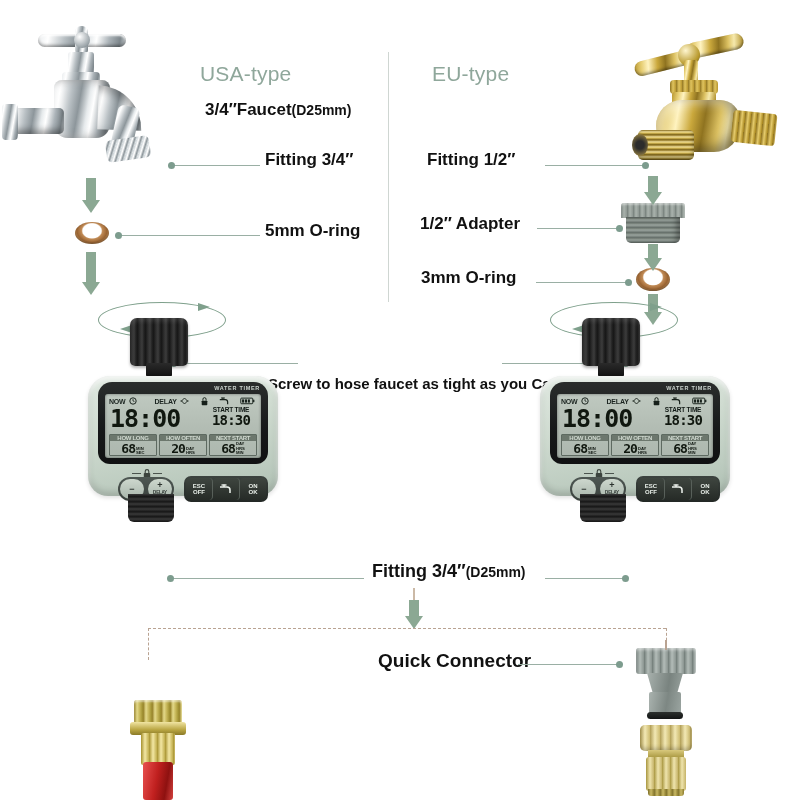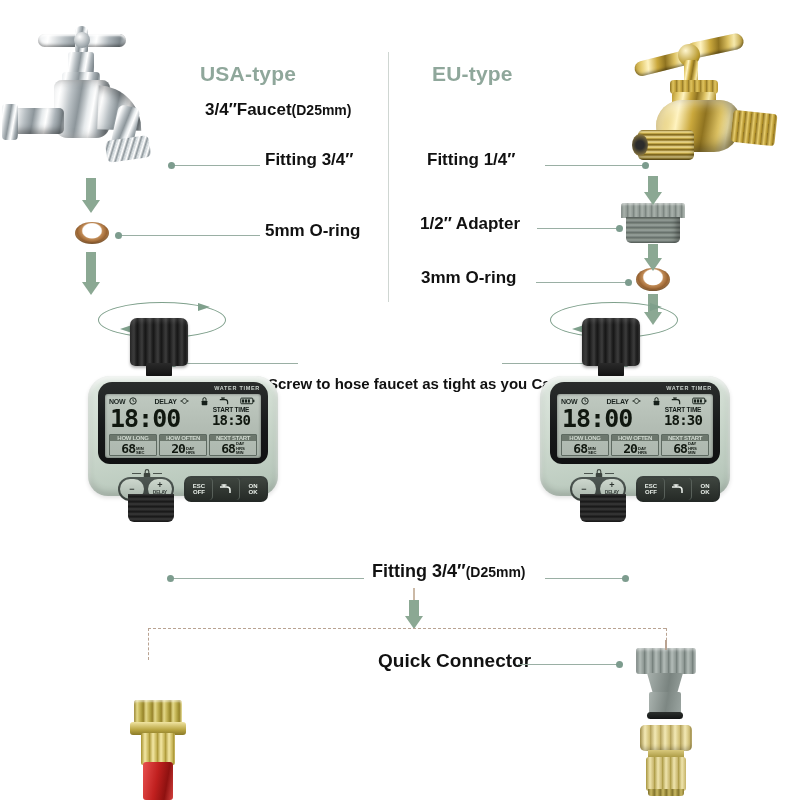--- a/index.html
+++ b/index.html
@@ -8,21 +8,21 @@
     background: #ffffff;
     font-family: "Liberation Sans", sans-serif;
     overflow: hidden;
     position: relative;
   }
   #stage { position: absolute; left:0; top:0; width:800px; height:800px; }
   .abs { position: absolute; }
 
   
   .type-head {
-    font-size: 21px; font-weight: bold; color: #8fa79b;
+    font-size: 21px; font-weight: normal; color: #8fa79b;
     letter-spacing: 0.2px; white-space: nowrap;
   }
   .spec-line {
     font-size: 17px; font-weight: bold; color: #111;
     white-space: nowrap;
   }
   .spec-line .small { font-size: 14px; }
   .callout {
     font-size: 17px; font-weight: bold; color: #111;
     white-space: nowrap;
@@ -284,21 +284,21 @@
   <div class="arrow-down" style="left:80px; top:178px; width:22px; height:36px;">
     <div class="arrow-shaft" style="left:6px; top:0; width:10px; height:24px;"></div>
     <div class="arrow-head" style="left:2px; top:22px;"></div>
   </div>
 
   <div class="arrow-down" style="left:80px; top:252px; width:22px; height:46px;">
     <div class="arrow-shaft" style="left:6px; top:0; width:10px; height:32px;"></div>
     <div class="arrow-head" style="left:2px; top:30px;"></div>
   </div>
 
-  <div class="abs callout" style="left:427px; top:150px;">Fitting 1/4″</div>
+  <div class="abs callout" style="left:427px; top:150px;">Fitting 1/2″</div>
   <div class="lead" style="left:545px; top:165px; width:100px;"></div>
   <div class="dot" style="left:642px; top:162px;"></div>
 
   <div class="abs" style="left:621px; top:203px; width:64px; height:15px; border-radius:3px 3px 0 0;
        background:repeating-linear-gradient(90deg,#737d78 0px,#aab3ad 3px,#8d9691 6px);
        box-shadow:inset 0 2px 2px rgba(255,255,255,.4);"></div>
   <div class="abs" style="left:626px; top:217px; width:54px; height:26px; border-radius:0 0 5px 5px;
        background:repeating-linear-gradient(0deg,#5e6863 0px,#9aa49e 3px,#6d776f 5px);
        box-shadow:inset -4px 0 5px rgba(0,0,0,.3);"></div>
 

